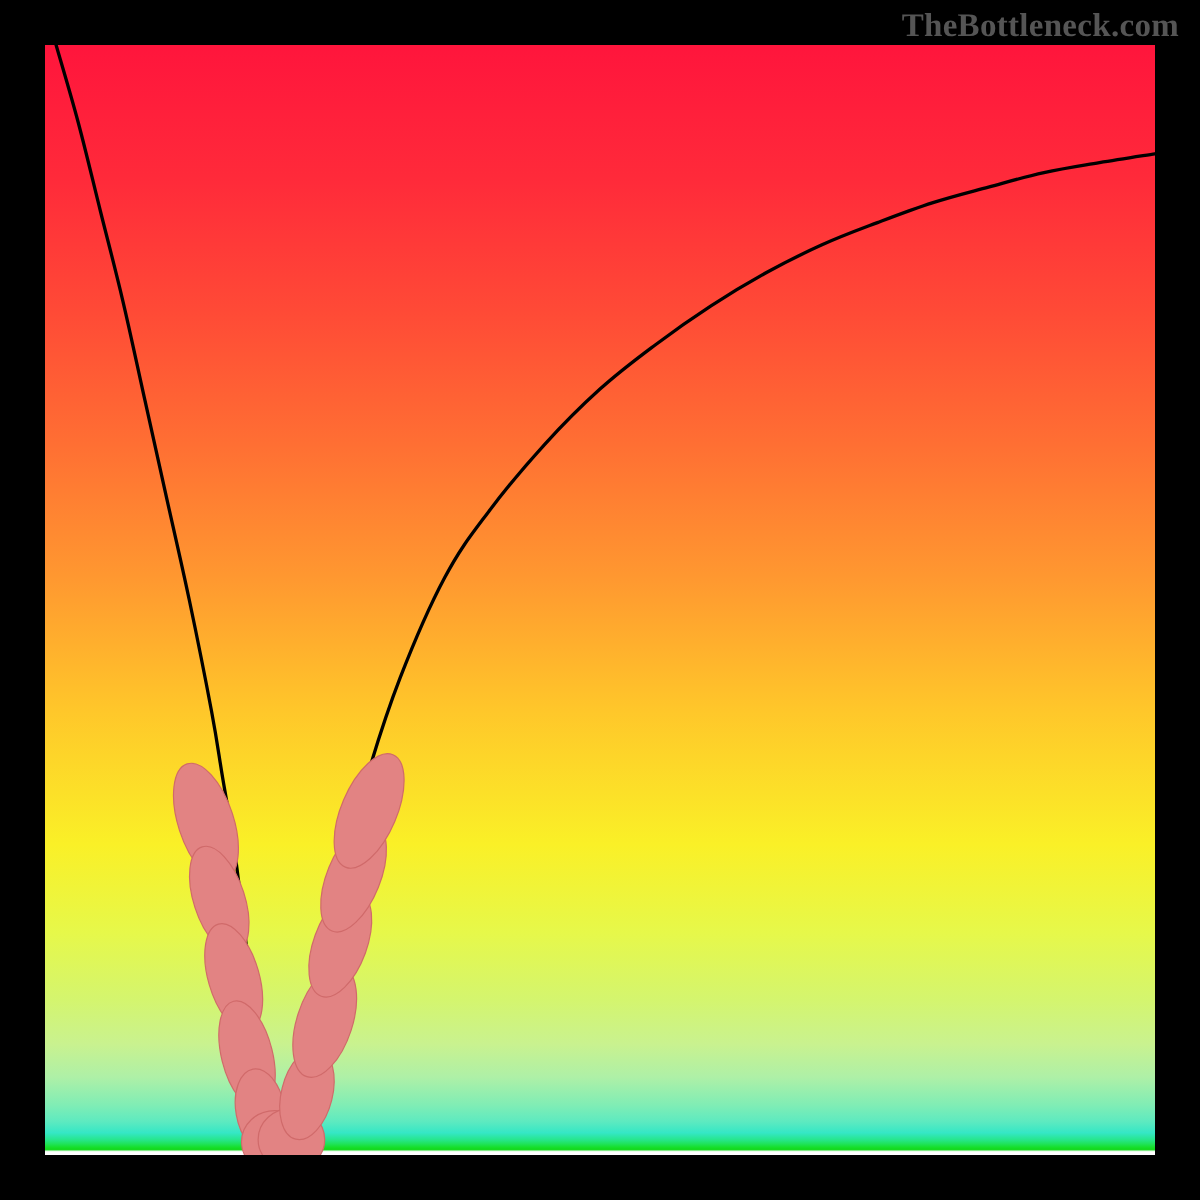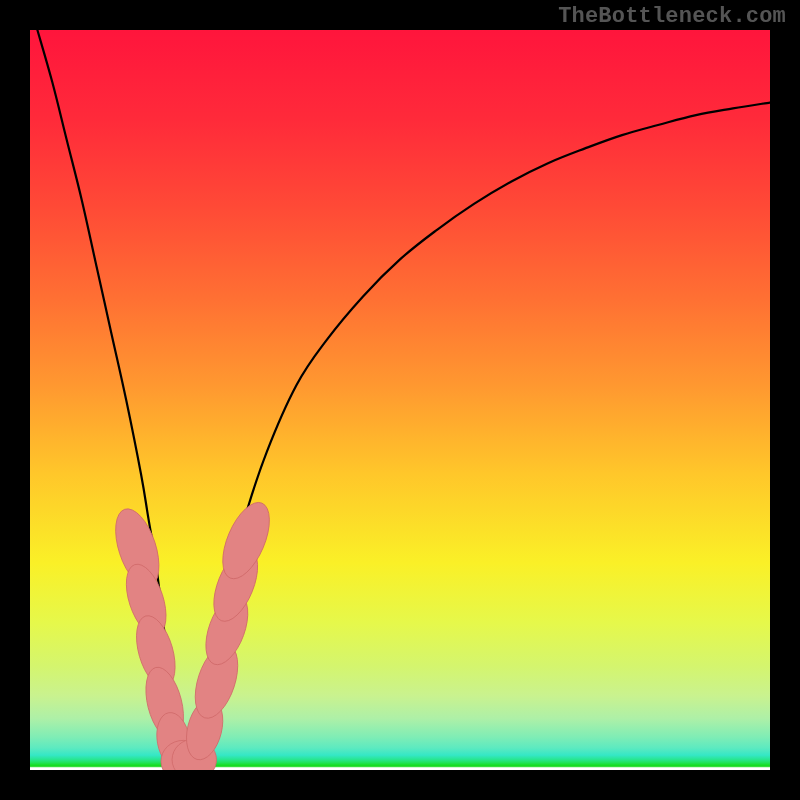--- a/index.html
+++ b/index.html
@@ -13,21 +13,21 @@
     width: 800px;
     height: 800px;
     background: #000;
     position: relative;
   }
   .watermark {
     position: absolute;
     top: 4px;
     right: 14px;
     color: #555;
-    font-family: Liberation Mono, monospace;
+    font-family: Liberation Serif, serif;
     font-size: 22px;
     font-weight: 600;
     letter-spacing: 0.2px;
     z-index: 5;
   }
   .plot-area {
     position: absolute;
     left: 30px;
     top: 30px;
     width: 740px;

